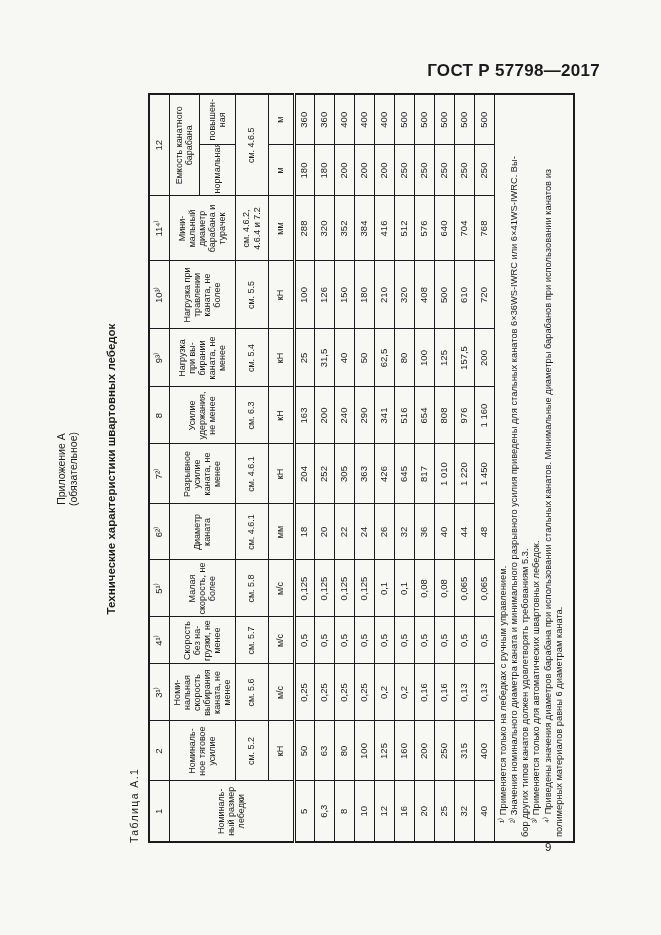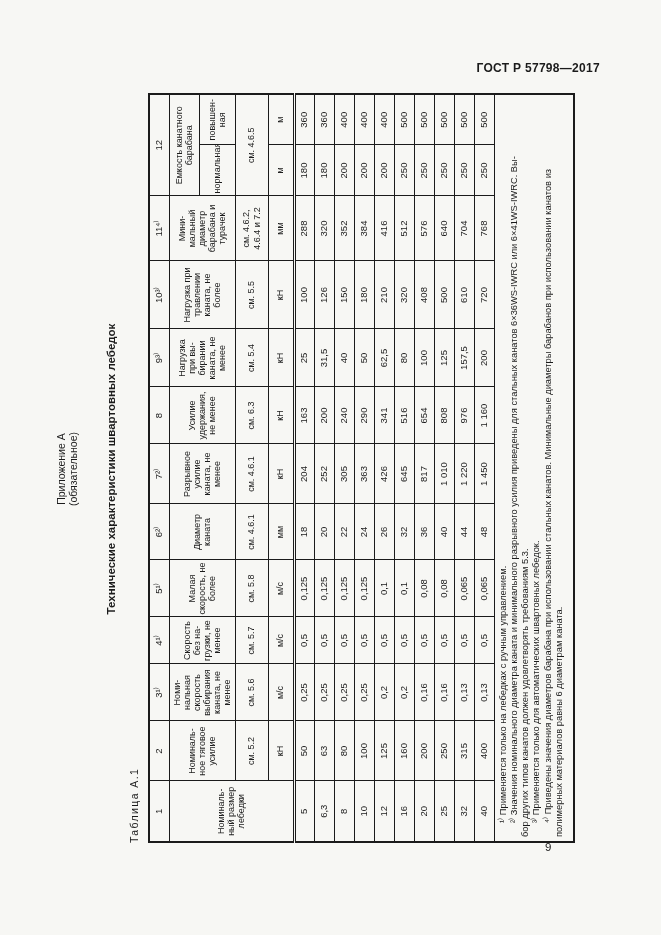--- a/index.html
+++ b/index.html
@@ -3,21 +3,21 @@
 <meta charset="utf-8">
 <style>
   html,body{margin:0;padding:0;}
   body{
     width:661px;height:935px;position:relative;overflow:hidden;
     background:#f7f7f4;color:#1b1b1b;
     font-family:"Liberation Sans", sans-serif;
   }
   .gost-header{
     position:absolute;top:61px;right:61px;
-    font-weight:bold;font-size:12px;letter-spacing:.3px;
+    font-weight:bold;font-size:17px;letter-spacing:.3px;
   }
   .page-number{
     position:absolute;left:545px;top:841px;font-size:11.5px;
   }
   
   .rotated{
     position:absolute;left:-55px;top:205px;width:748px;height:528px;
     transform:rotate(-90deg);
   }
   .appendix{ text-align:center;font-size:10.5px;line-height:12px; }

